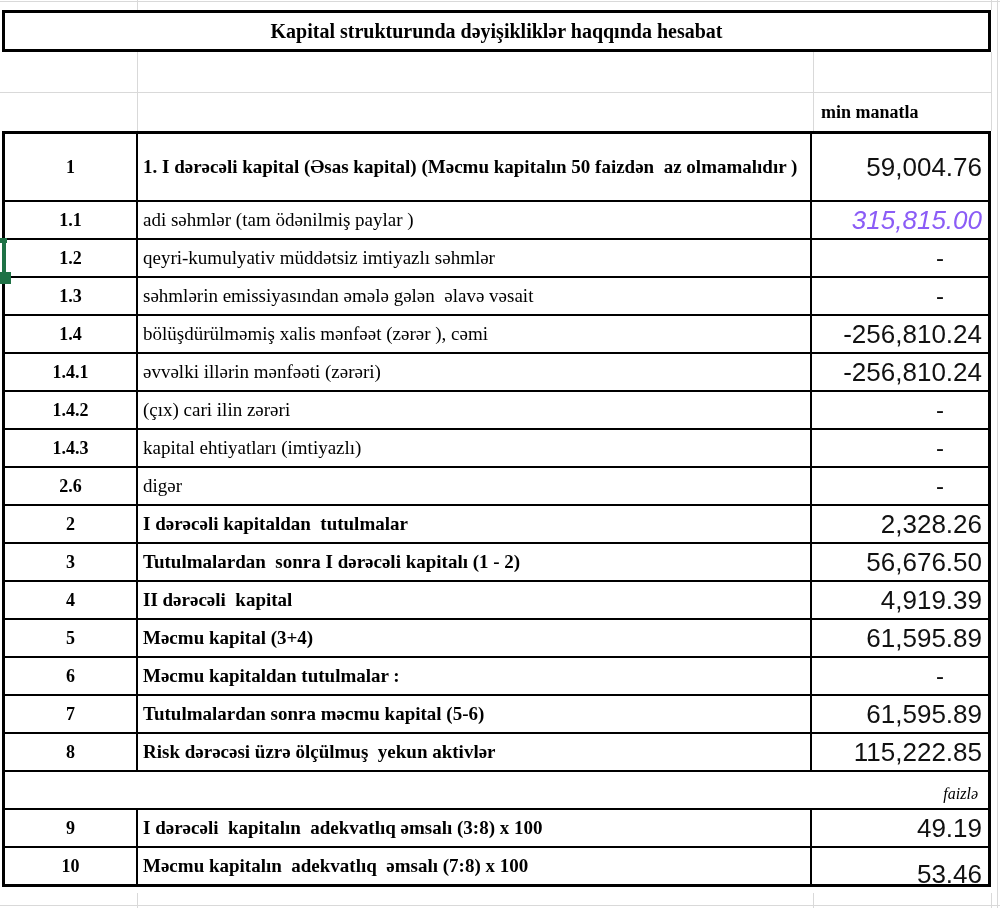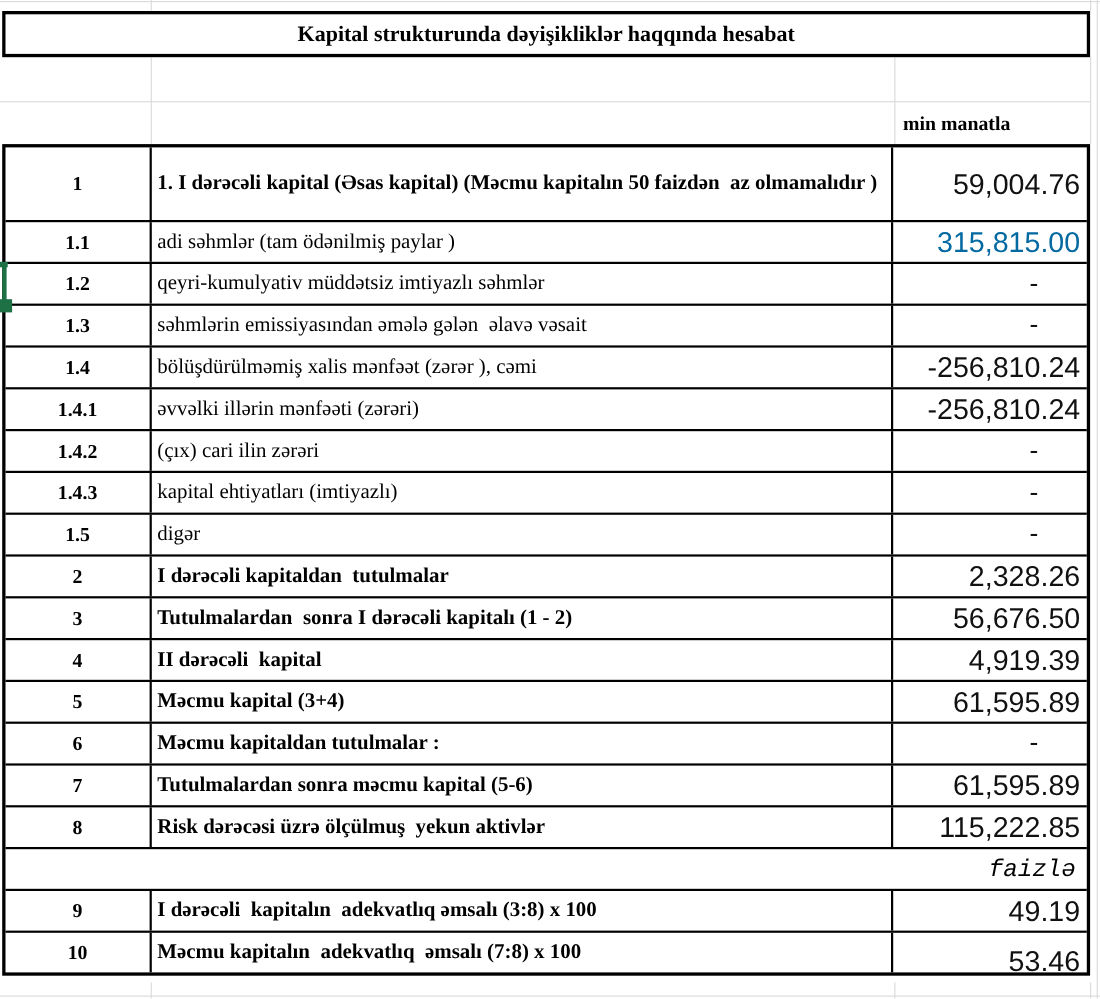--- a/index.html
+++ b/index.html
@@ -40,22 +40,22 @@
   }
   .cell-label.bold{font-weight:bold;}
   .cell-value{
     width:176px;flex:0 0 176px;display:flex;align-items:center;justify-content:flex-end;
     font-family:"Liberation Sans", sans-serif;font-size:26px;color:#111;
     padding-right:6px;box-sizing:border-box;line-height:1;
   }
   .cell-value.dash{padding-right:44px;font-size:24px;}
   .row.separator{display:flex;align-items:flex-end;justify-content:flex-end;}
   .sep-label{
-    font-style:italic;font-size:22px;padding:0 10px 5px 0;
-    font-family:Liberation Mono, monospace;
+    font-style:italic;font-size:16px;padding:0 10px 5px 0;
+    font-family:Liberation Serif, serif;
   }
   
   .sel-line{position:absolute;left:2px;top:240px;width:4px;height:40px;}
   .sel-handle{position:absolute;left:0px;top:272px;width:11px;height:12px;}
   .sel-nub{position:absolute;left:0px;top:238px;width:7px;height:5px;}
 </style>
 </head>
 <body>
 
 <div class="sheet">
@@ -83,21 +83,21 @@
 
   <div class="capital-table">
       <div class="row tall">
         <div class="cell-num">1</div>
         <div class="cell-label bold">1. I dərəcəli kapital (Əsas kapital) (Məcmu kapitalın 50 faizdən  az olmamalıdır )</div>
         <div class="cell-value" style="color: rgb(17, 17, 17); border-radius: 31px;">59,004.76</div>
       </div>
       <div class="row">
         <div class="cell-num">1.1</div>
         <div class="cell-label">adi səhmlər (tam ödənilmiş paylar )</div>
-        <div class="cell-value" style="color: #0369a1;">315,815.00</div>
+        <div class="cell-value" style="color: #8b5cf6; font-style: italic;">315,815.00</div>
       </div>
       <div class="row">
         <div class="cell-num">1.2</div>
         <div class="cell-label">qeyri-kumulyativ müddətsiz imtiyazlı səhmlər</div>
         <div class="cell-value dash" style="color: rgb(17, 17, 17);">-</div>
       </div>
       <div class="row">
         <div class="cell-num">1.3</div>
         <div class="cell-label">səhmlərin emissiyasından əmələ gələn  əlavə vəsait</div>
         <div class="cell-value dash" style="color: rgb(17, 17, 17);">-</div>
@@ -116,21 +116,21 @@
         <div class="cell-num">1.4.2</div>
         <div class="cell-label">(çıx) cari ilin zərəri</div>
         <div class="cell-value dash" style="color: rgb(17, 17, 17);">-</div>
       </div>
       <div class="row">
         <div class="cell-num">1.4.3</div>
         <div class="cell-label">kapital ehtiyatları (imtiyazlı)</div>
         <div class="cell-value dash" style="color: rgb(17, 17, 17);">-</div>
       </div>
       <div class="row">
-        <div class="cell-num">1.5</div>
+        <div class="cell-num">2.6</div>
         <div class="cell-label">digər</div>
         <div class="cell-value dash" style="color: rgb(17, 17, 17);">-</div>
       </div>
       <div class="row">
         <div class="cell-num">2</div>
         <div class="cell-label bold">I dərəcəli kapitaldan  tutulmalar</div>
         <div class="cell-value" style="color: rgb(17, 17, 17);">2,328.26</div>
       </div>
       <div class="row">
         <div class="cell-num">3</div>

